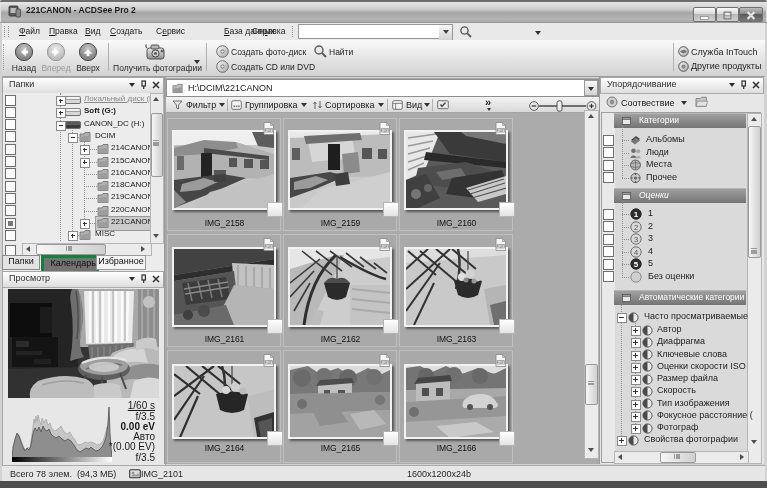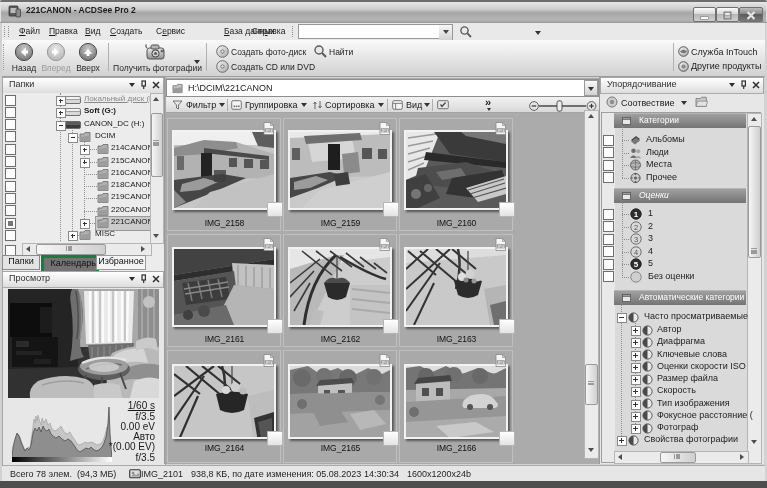--- a/index.html
+++ b/index.html
@@ -397,21 +397,21 @@
   <defs>
         <linearGradient id="bw" x1="0" y1="0" x2="1" y2="0">
     <stop offset="0" stop-color="#000"></stop>
           <stop offset="1" stop-color="#fff"></stop>
         </linearGradient>
       </defs>
 </svg>
 </div>
 <div class="abs txt" style="right:612px;top:400px;font-size:10px;color:#1a1a1a;text-decoration:underline;">1/60 s</div>
 <div class="abs txt" style="right:612px;top:411px;font-size:10px;color:#1a1a1a;">f/3.5</div>
-<div class="abs txt" style="right:612px;top:421px;font-size:10px;color:#1a1a1a;">0.00 eV</div>
+<div class="abs txt" style="right:612px;top:421px;font-size:10px;color:#1a1a1a;font-weight:bold;">0.00 eV</div>
 <div class="abs txt" style="right:612px;top:431px;font-size:10px;color:#1a1a1a;">Авто</div>
 <div class="abs txt" style="right:612px;top:441px;font-size:10px;color:#1a1a1a;">*(0.00 EV)</div>
 <div class="abs txt" style="right:612px;top:452px;font-size:10px;color:#1a1a1a;">f/3.5</div>
 
 <div class="abs" style="left:166px;top:78px;width:433px;height:386px;background:#ababab;"></div>
 
 <div class="abs" style="left:166px;top:79px;width:433px;height:18px;background:#fff;border:1px solid #8e8e8e;box-sizing:border-box;"></div>
 <svg class="abs" style="left:172px;top:83px" width="12" height="11" viewBox="0 0 13 12">
   <path d="M1 3 L5 3 L6 1.5 L11 1.5 L11 10.5 L1 10.5 Z" fill="#c0c0c0" stroke="#6a6a6a" stroke-width="0.8"></path>
   <path d="M1 10.5 L11 10.5 L11 4.5 L1 6 Z" fill="#9a9a9a"></path>
@@ -930,16 +930,15 @@
   </svg>
 <div class="ritem" style="left:644px;top:434px;">Свойства фотографии</div>
 <div id="statusbar" class="abs">
   <div class="txt" style="left:8px;top:2.5px;">Всего 78 элем.&nbsp;&nbsp;(94,3 МБ)</div>
   <svg class="abs" style="left:127px;top:2px" width="12" height="11" viewBox="0 0 12 11">
     <rect x="0.7" y="1.7" width="10.6" height="8" rx="1" fill="#dcdcdc" stroke="#333" stroke-width="1.1"></rect>
     <circle cx="4" cy="5" r="1.2" fill="#888"></circle>
     <path d="M2 8.5 L5 5.5 L7 7.5 L9 5 L11 8.5 Z" fill="#999"></path>
   </svg>
   <div class="txt" style="left:139px;top:2.5px;">IMG_2101</div>
-  <div class="txt" style="left:189px;top:2.5px;">938,8 КБ, по дате изменения: 05.08.2023 14:30:34</div>
   <div class="txt" style="left:405px;top:2.5px;">1600x1200x24b</div>
 </div>
 <div id="bottomstrip" class="abs"></div>
 
 </body></html>

